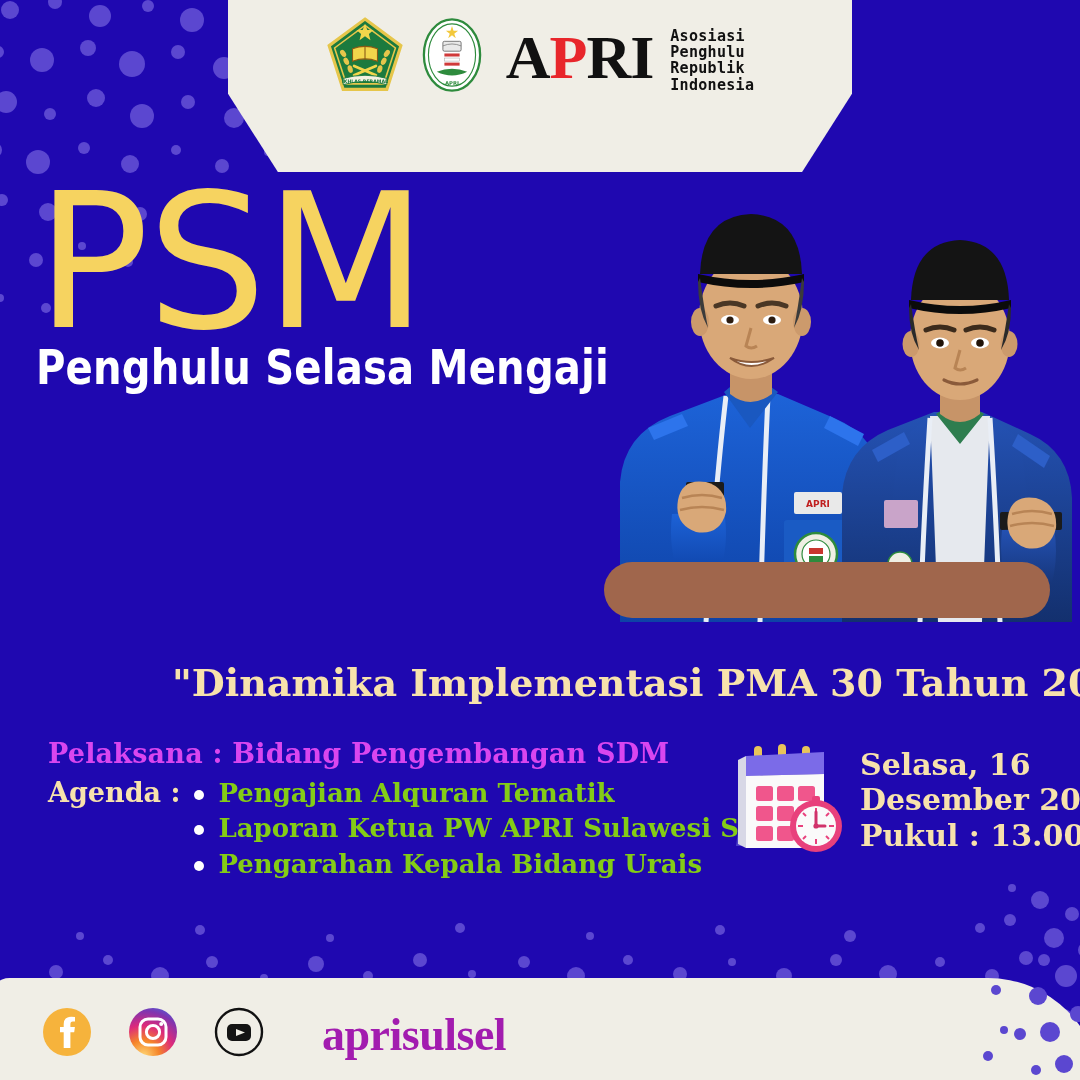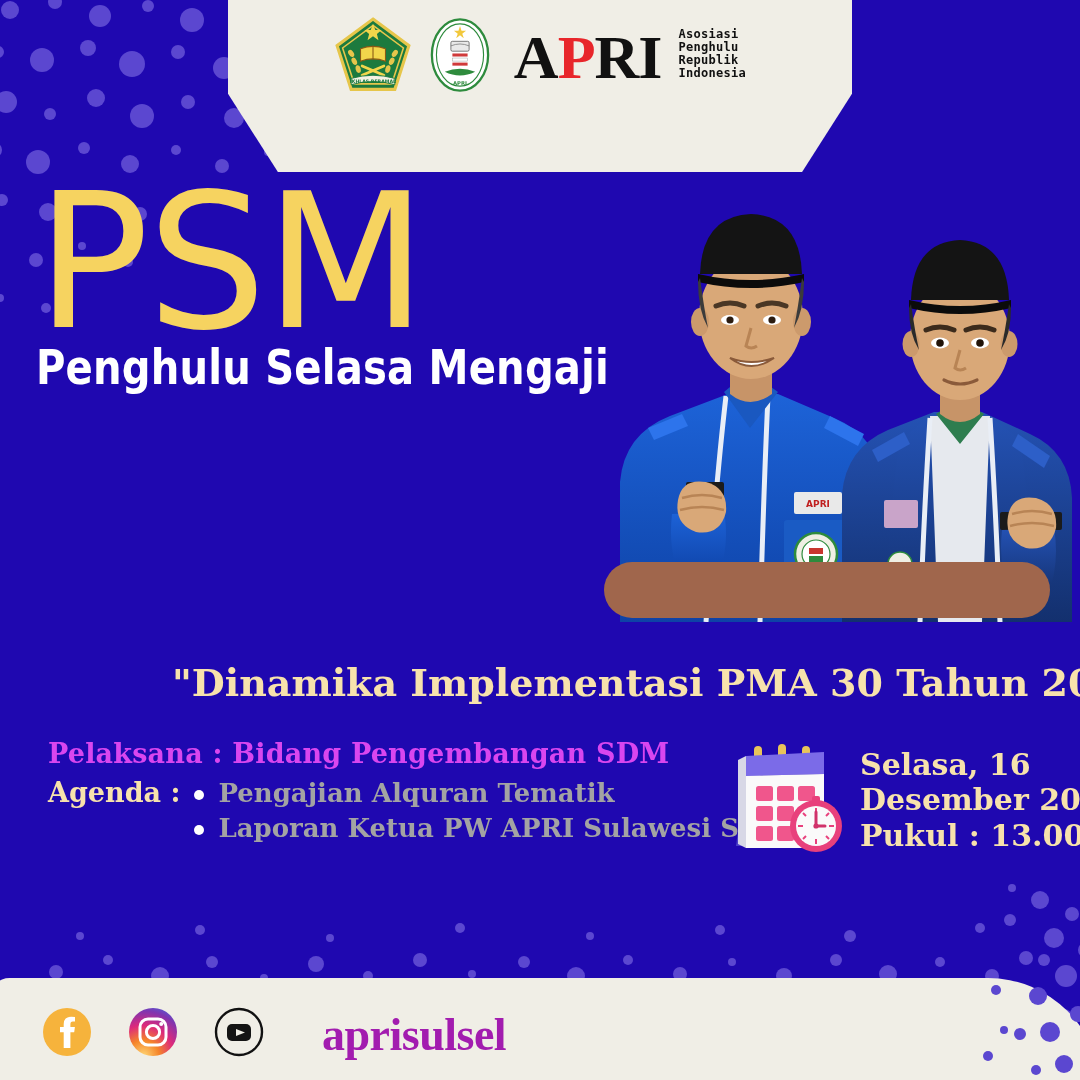--- a/index.html
+++ b/index.html
@@ -51,21 +51,21 @@
     letter-spacing: -1px;
     line-height: 0.85;
     color: #111;
     margin-left: 6px;
     display: flex;
     align-items: baseline;
   }
   .apri-word .p-red { color: #E8262B; }
   .apri-sub {
     font-family: "DejaVu Sans Mono", monospace;
-    font-size: 12px;
+    font-size: 15px;
     font-weight: bold;
     line-height: 1.08;
     color: #111;
     margin-left: 7px;
     letter-spacing: 0.3px;
     align-self: flex-start;
     margin-top: 12px;
   }
   .pw-line {
     font-family: "DejaVu Sans", sans-serif;
@@ -170,21 +170,21 @@
     color: #F7E2AC;
     white-space: nowrap;
     padding-top: 1px;
     min-width: 118px;
   }
   .agenda-list { list-style: none; }
   .agenda-list li {
     font-family: "DejaVu Serif", serif;
     font-weight: bold;
     font-size: 26px;
-    color: #a3a3a3;
+    color: #84cc16;
     line-height: 1.36;
     position: relative;
     padding-left: 28px;
     white-space: nowrap;
   }
   .agenda-list li::before {
     content: "";
     position: absolute;
     left: 4px; top: 14px;
     width: 10px; height: 10px;
@@ -557,20 +557,21 @@
 
   <div class="tema-value">"Dinamika Implementasi PMA 30 Tahun 2024 "</div>
 
   <div class="info-block">
     <div class="pelaksana-row">Pelaksana : Bidang Pengembangan SDM</div>
     <div class="agenda-wrap">
       <div class="agenda-label">Agenda :</div>
       <ul class="agenda-list">
         <li>Pengajian Alquran Tematik</li>
         <li>Laporan Ketua PW APRI Sulawesi Selatan</li>
+        <li>Pengarahan Kepala Bidang Urais</li>
       </ul>
     </div>
   </div>
 
   <div class="datetime-block">
     <span>
       <svg class="cal-icon" viewBox="0 0 128 128">
 
         <path d="M18 112 L30 24 L44 24 L36 112 Z" fill="#4A3FC7"></path>
 

